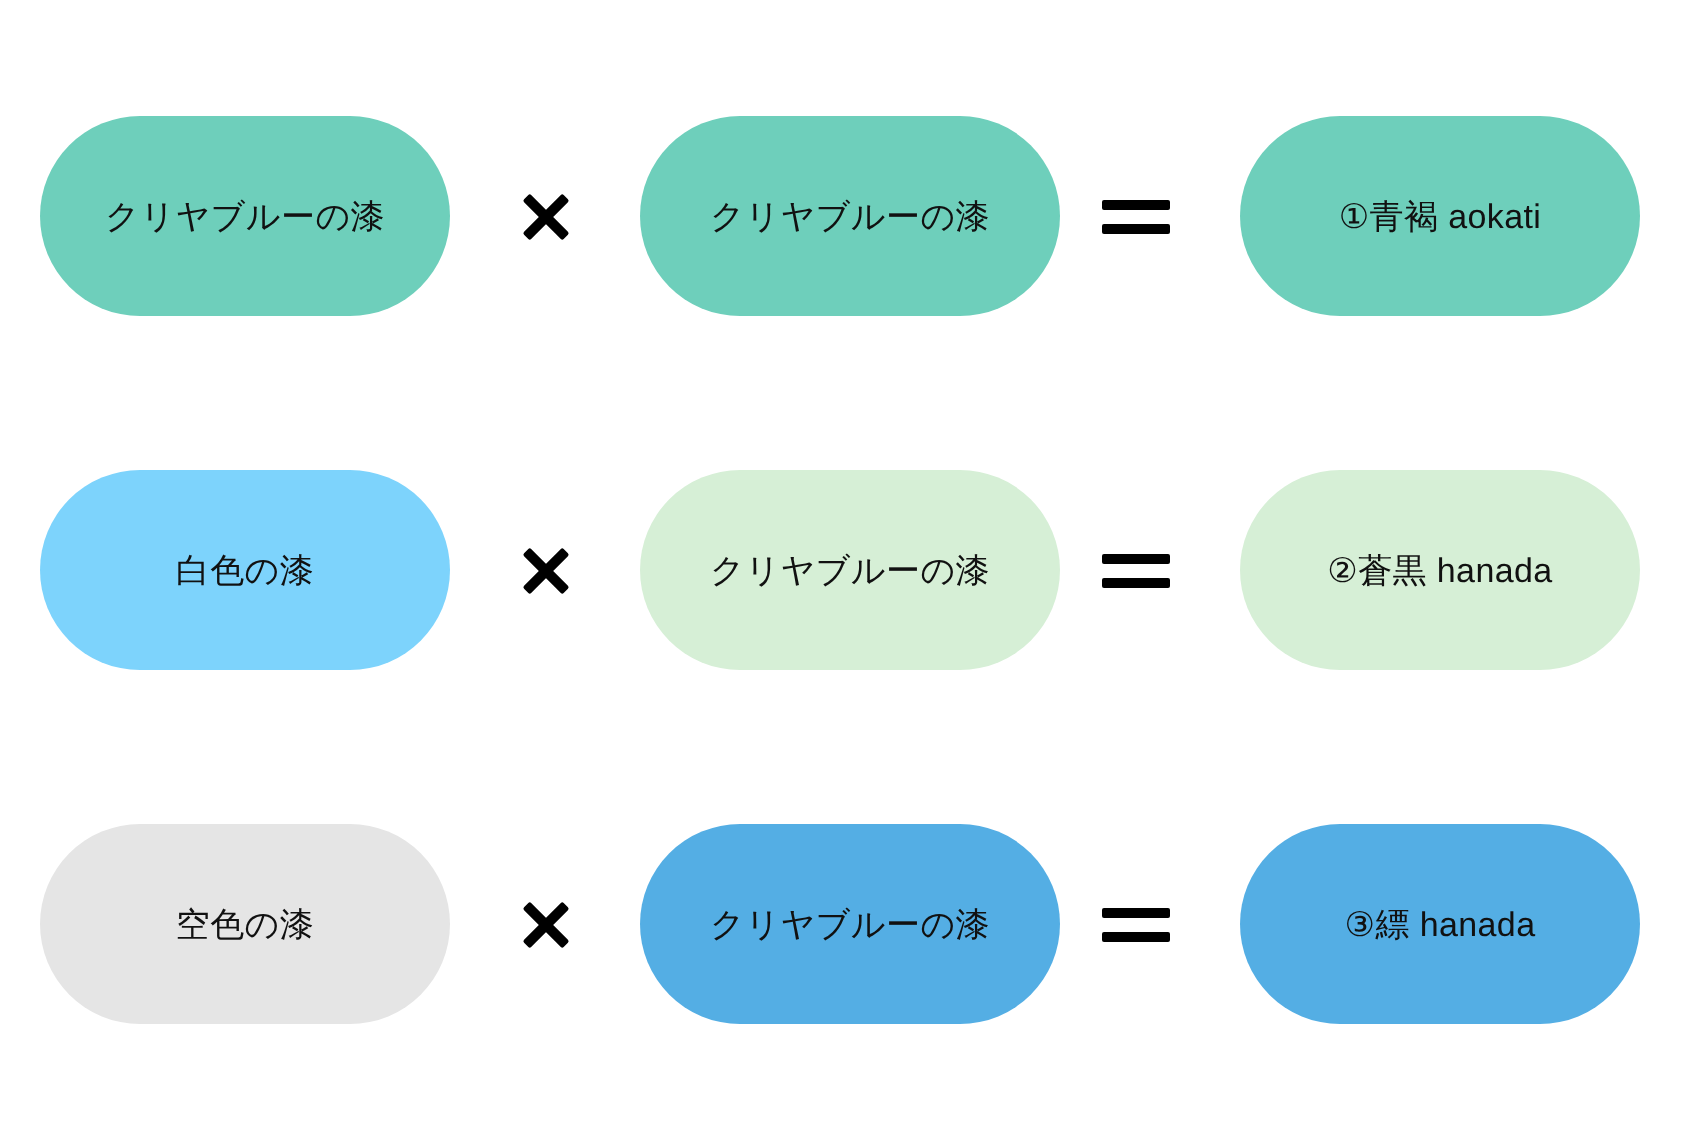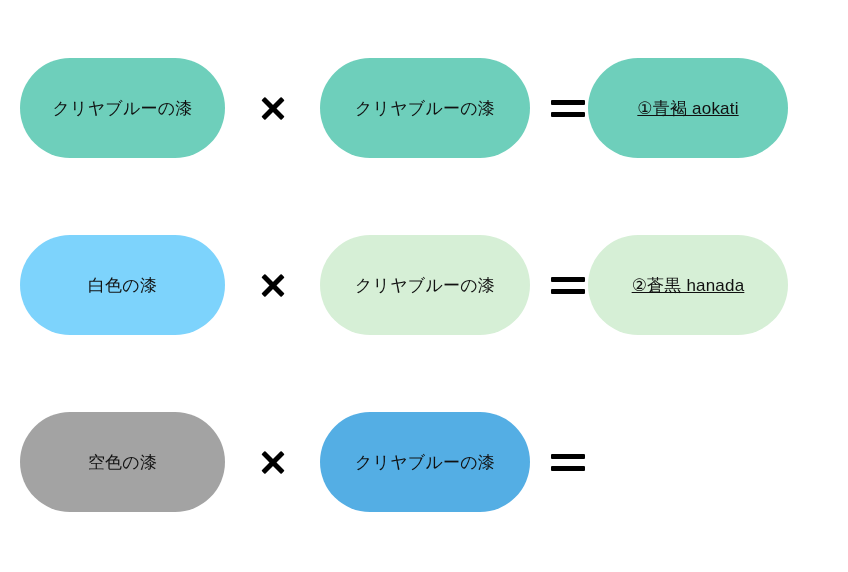--- a/index.html
+++ b/index.html
@@ -46,21 +46,21 @@
     box-sizing: border-box;
     color: #111111;
     font-size: 17px;
     letter-spacing: 0.2px;
     line-height: 1;
     user-select: none;
   }
 
   .slot-a { left: 20px;  width: 205px; }
   .slot-b { left: 320px; width: 210px; }
-  .slot-c { left: 588px; width: 200px; text-decoration: underline; }
+  .slot-c { left: 620px; width: 200px; }
 
   
   .op {
     position: absolute;
     width: 60px;
     height: 100px;
     display: flex;
     align-items: center;
     justify-content: center;
     color: #000000;
@@ -144,33 +144,34 @@
       <span class="equals-glyph">
         <span class="bar"></span>
           <span class="bar"></span>
       </span>
     </div>
 
     <div class="pill slot-c" style="background: rgb(214, 239, 214);">②蒼黒 hanada</div>
   </div>
 
   <div class="recipe-row" id="row-3">
-    <div class="pill slot-a" style="background: #a3a3a3;">空色の漆</div>
+    <div class="pill slot-a" style="background: #e5e5e5;">空色の漆</div>
 
     <div class="op op-times">
       <span class="times-glyph">
         <span></span>
           <span></span>
       </span>
     </div>
 
     <div class="pill slot-b" style="background: rgb(84, 174, 228);">クリヤブルーの漆</div>
 
     <div class="op op-equals">
       <span class="equals-glyph">
         <span class="bar"></span>
           <span class="bar"></span>
       </span>
     </div>
 
+    <div class="pill slot-c" style="background: rgb(84, 174, 228);">③縹 hanada</div>
   </div>
 
 </div>
 
 </body></html>

